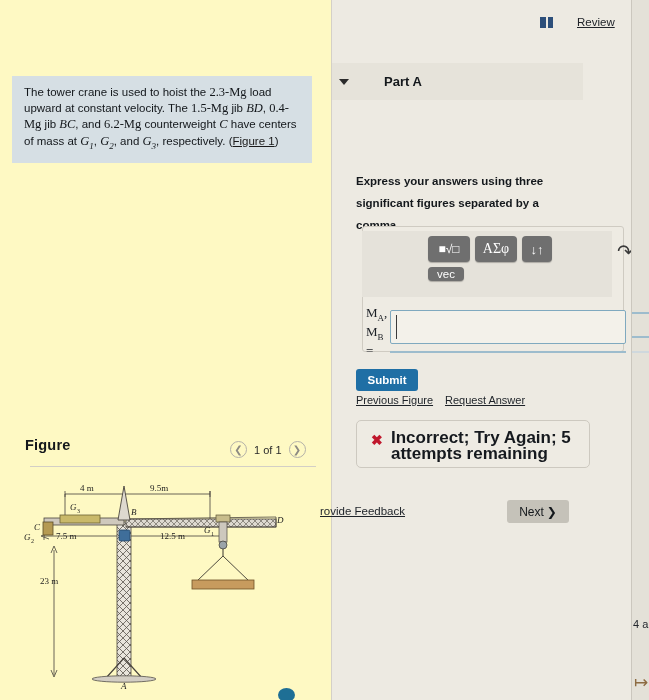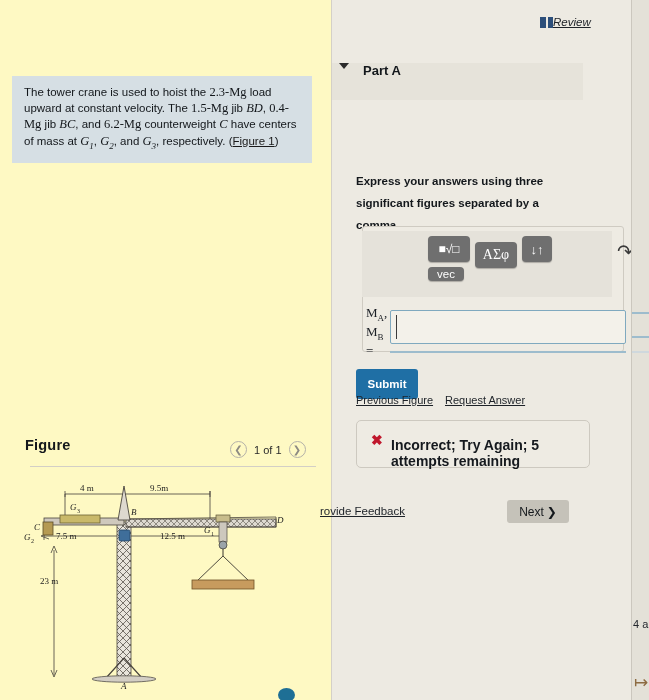--- a/index.html
+++ b/index.html
@@ -70,40 +70,40 @@
   }
 
   
   #right-col {
     position: absolute; left: 332px; top: 0;
     width: 299px; height: 700px;
     background: #edeae2;
   }
   #review {
     position: absolute; left: 208px; top: 16px;
-    display: flex; align-items: center; gap: 0; font-style: italic;
+    display: flex; align-items: center; gap: 24px;
   }
   #review-icon {
     width: 13px; height: 11px;
     background: #2d4f7a;
     position: relative;
   }
   #review-icon::after {
     content: ""; position: absolute; left: 6px; top: 0;
     width: 1.5px; height: 11px; background: #edeae2;
   }
   #review-label {
     font-size: 11.5px; color: #20242a; text-decoration: underline;
   }
 
   #part-header {
     position: absolute; left: 0px; top: 63px;
     width: 251px; height: 37px;
     background: #e6e3da;
-    display: flex; 
+    display: flex; align-items: center; gap: 21px;
   }
   #part-caret {
     margin-left: 7px; width: 0; height: 0;
     border-left: 5px solid transparent;
     border-right: 5px solid transparent;
     border-top: 6px solid #2b2b2b;
   }
   #part-title {
     margin-left: 14px; font-size: 13px; font-weight: bold; color: #14181c;
   }
@@ -136,21 +136,21 @@
   .mbtn {
     position: absolute;
     background: #6f6f6f;
     border-radius: 4px;
     color: #fff;
     display: flex; align-items: center; justify-content: center;
     font-size: 13px;
     box-shadow: 0 1px 1px rgba(0,0,0,.25);
   }
   #btn-root { left: 66px; top: 5px; width: 42px; height: 26px; font-size: 12px; }
-  #btn-greek { left: 113px; top: 11px; width: 42px; height: 26px; font-family: "Liberation Serif", serif; font-size: 14px; }
+  #btn-greek { left: 113px; top: 5px; width: 42px; height: 26px; font-family: "Liberation Serif", serif; font-size: 14px; }
   #btn-updown { left: 160px; top: 5px; width: 30px; height: 26px; font-size: 13px; }
   #btn-vec  { left: 66px; top: 36px; width: 36px; height: 14px; font-size: 11.5px; }
   #undo-icon {
     position: absolute; left: 255px; top: 9px;
     font-size: 19px; color: #3a3a3a;
     transform: scaleX(-1);
   }
 
   #ans-label {
     position: absolute; left: 34px; top: 306px;
@@ -173,21 +173,21 @@
     position: absolute; left: 64px; top: 315px;
     width: 1px; height: 24px; background: #3b3b3b;
   }
   #ans-underline {
     position: absolute; left: 58px; top: 351px;
     width: 236px; height: 2px; background: #9dbccd;
   }
 
   #submit {
     position: absolute; left: 24px; top: 369px;
-    width: 62px; height: 30px;
+    width: 62px; height: 22px;
     background: #1f6fa5;
     border: none; border-radius: 3px;
     color: #fff; font-size: 11.5px; font-weight: bold;
     cursor: pointer;
   }
   .ulink {
     position: absolute; font-size: 11px; color: #1d2228; text-decoration: underline;
   }
   #prev-answers { left: 24px; top: 394px; }
   #request-answer { left: 113px; top: 394px; }
@@ -199,21 +199,21 @@
     border: 1px solid #cdc9c0;
     border-radius: 5px;
   }
   #fb-x {
     position: absolute; left: 14px; top: 11px;
     color: #c0172c; font-size: 14px; font-weight: bold;
   }
   #fb-text {
     position: absolute; left: 34px; top: 9px;
     width: 190px;
-    font-size: 14px; line-height: 15.5px; font-weight: bold; color: #15191e; margin-top: 8px;
+    font-size: 17px; line-height: 15.5px; font-weight: bold; color: #15191e;
   }
 
   #provide-feedback {
     position: absolute; left: -12px; top: 505px;
     font-size: 11.5px; color: #1d2228; text-decoration: underline;
   }
   #next-btn {
     position: absolute; left: 175px; top: 500px;
     width: 62px; height: 23px;
     background: #c5c2b9;

